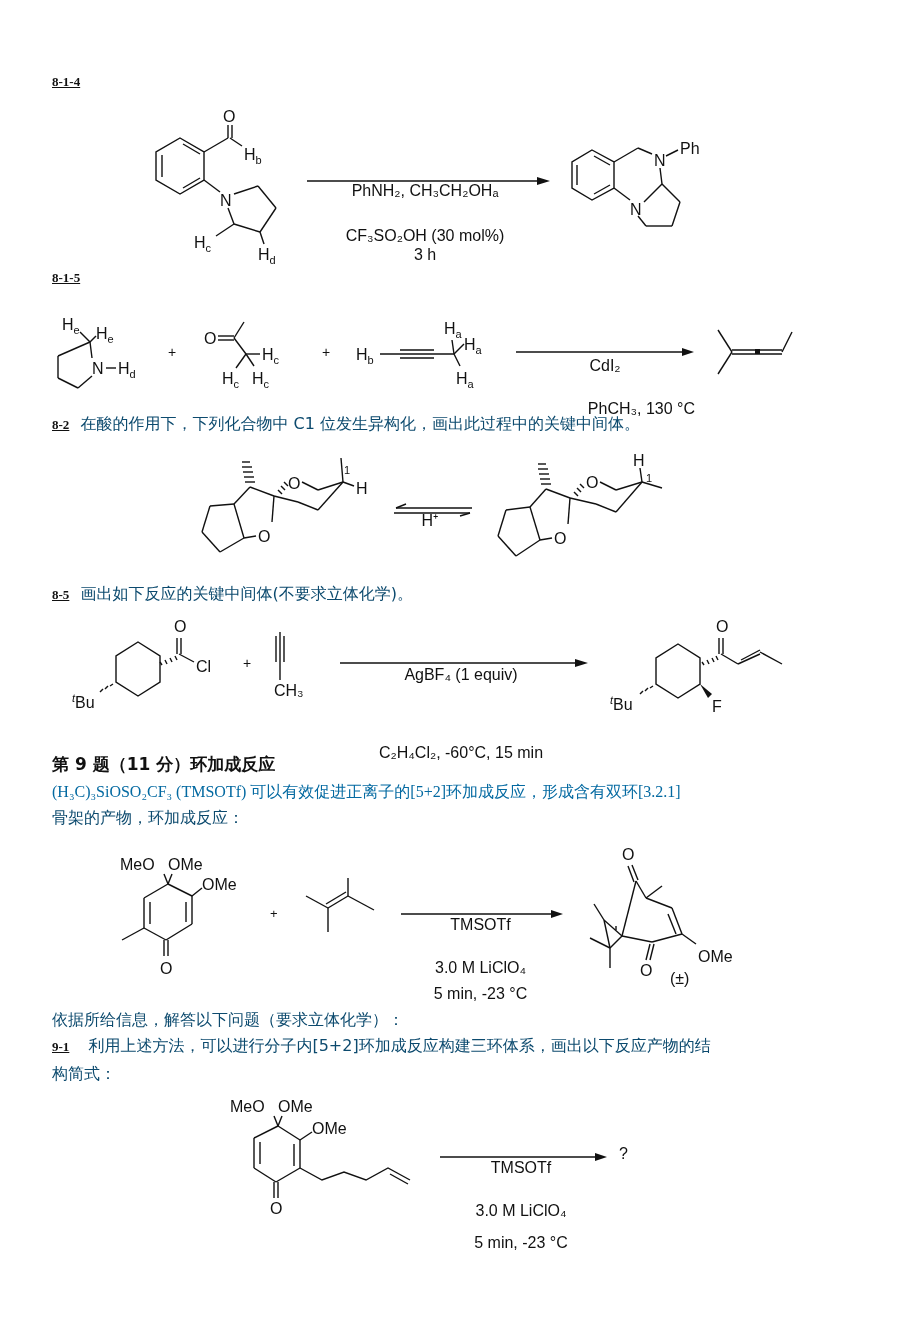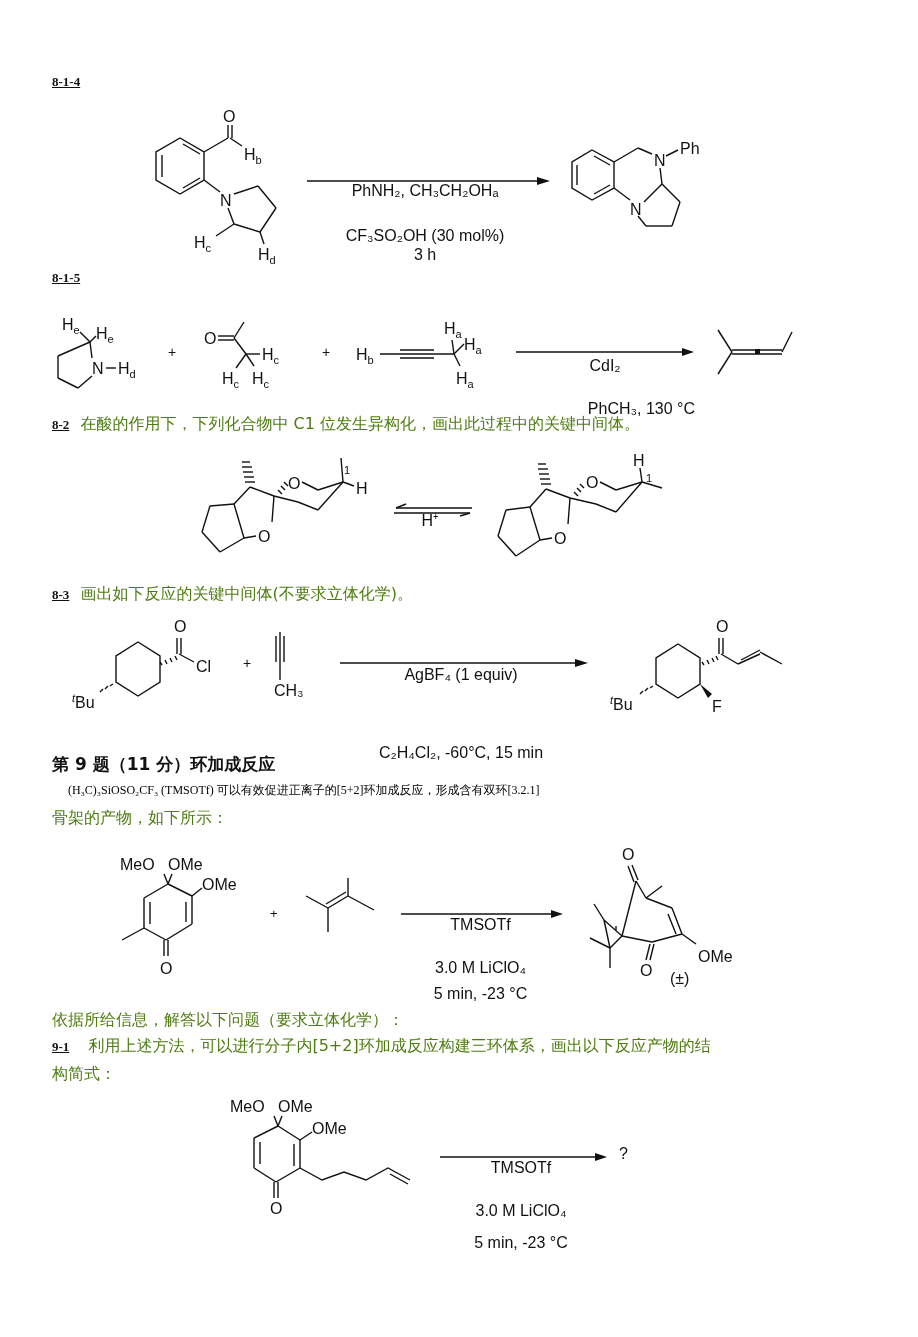--- a/index.html
+++ b/index.html
@@ -1,21 +1,21 @@
 <!DOCTYPE html>
 <html><head>
 <meta charset="utf-8">
 <style>
   html, body { margin: 0; padding: 0; background: #ffffff; }
   body { width: 918px; height: 1337px; position: relative; overflow: hidden;
          font-family: "DejaVu Serif", "Liberation Serif", serif; color: #111; }
   .abs { position: absolute; }
   .qnum { font-family: "Liberation Serif", serif; font-weight: bold; font-size: 13px; text-decoration: underline; }
-  .cn { font-family: "DejaVu Sans", "Liberation Sans", sans-serif; font-size: 16px; color: #4d7c0f; }
-  .txt { font-family: "Liberation Serif", "DejaVu Serif", serif; font-size: 12px; color: #000000; margin-left: 16px; }
+  .cn { font-family: "DejaVu Sans", "Liberation Sans", sans-serif; font-size: 16px; color: #0c4a6e; }
+  .txt { font-family: "Liberation Serif", "DejaVu Serif", serif; font-size: 16px; color: #0369a1; }
   .sans { font-family: "Liberation Sans", "DejaVu Sans", sans-serif; }
   .cond { font-family: "Liberation Sans", sans-serif; font-size: 16px; color: #111; text-align: center; white-space: nowrap; margin-top: 32px; }
   .lbl { font-family: "Liberation Sans", sans-serif; font-size: 16px; fill: #111; }
   .lbls { font-family: "Liberation Sans", sans-serif; font-size: 11px; fill: #111; }
   svg { position: absolute; overflow: visible; }
   svg line, svg polyline, svg polygon, svg path { stroke: #111; stroke-width: 1.4; fill: none; }
   .arrowhead { fill: #111; stroke: none; }
   .wedge { fill: #111; stroke: none; }
   .hb { font-weight: bold; font-family: "DejaVu Sans", sans-serif; }
 </style>
@@ -223,21 +223,21 @@
   <line x1="76" y1="46" x2="102" y2="52"></line>
   <line x1="102" y1="52" x2="122" y2="60"></line>
   <line x1="122" y1="60" x2="148" y2="30"></line>
   <line x1="148" y1="30" x2="168" y2="36"></line>
   <line x1="148" y1="30" x2="146" y2="16"></line>
   <text class="lbl" x="139" y="14">H</text>
   <text class="lbls" x="152" y="30">1</text>
 </svg>
 
 <div class="abs" style="left:52px;top:584px;">
-  <span class="qnum">8-3</span>
+  <span class="qnum">8-5</span>
   <span class="cn" style="margin-left:6px;">画出如下反应的关键中间体(不要求立体化学)。</span>
 </div>
 
 <svg style="left:66px;top:618px;" width="160" height="100">
   <text class="lbl" x="108" y="14">O</text>
   <line x1="111" y1="20" x2="111" y2="36"></line>
   <line x1="115" y1="20" x2="115" y2="36"></line>
   <line x1="113" y1="36" x2="128" y2="44"></line>
   <text class="lbl" x="130" y="54">Cl</text>
   <g stroke="#111" stroke-width="1">
@@ -292,21 +292,21 @@
   <g stroke="#111" stroke-width="1">
     <line x1="47" y1="68" x2="44" y2="70"></line>
       <line x1="42" y1="70" x2="39" y2="73"></line>
       <line x1="37" y1="73" x2="34" y2="76"></line>
   </g>
   <text class="lbl" x="4" y="92"><tspan font-size="11" dy="-6" font-style="italic">t</tspan><tspan dy="6">Bu</tspan></text>
 </svg>
 
 <div class="abs hb" style="left:52px;top:753px;font-size:17px;">第 9 题（11 分）环加成反应</div>
 <div class="abs txt" style="left:52px;top:782px;">(H₃C)₃SiOSO₂CF₃ (TMSOTf)  可以有效促进正离子的[5+2]环加成反应，形成含有双环[3.2.1]</div>
-<div class="abs cn" style="left:52px;top:808px;">骨架的产物，如下所示：</div>
+<div class="abs cn" style="left:52px;top:808px;">骨架的产物，环加成反应：</div>
 
 <svg style="left:118px;top:852px;" width="140" height="130">
   <text class="lbl" x="2" y="18">MeO</text>
   <text class="lbl" x="50" y="18">OMe</text>
   <line x1="46" y1="22" x2="50" y2="32"></line>
   <line x1="54" y1="22" x2="50" y2="32"></line>
   <line x1="50" y1="32" x2="74" y2="44"></line>
   <text class="lbl" x="84" y="38">OMe</text>
   <line x1="74" y1="44" x2="84" y2="36"></line>
   <line x1="50" y1="32" x2="26" y2="46"></line>

